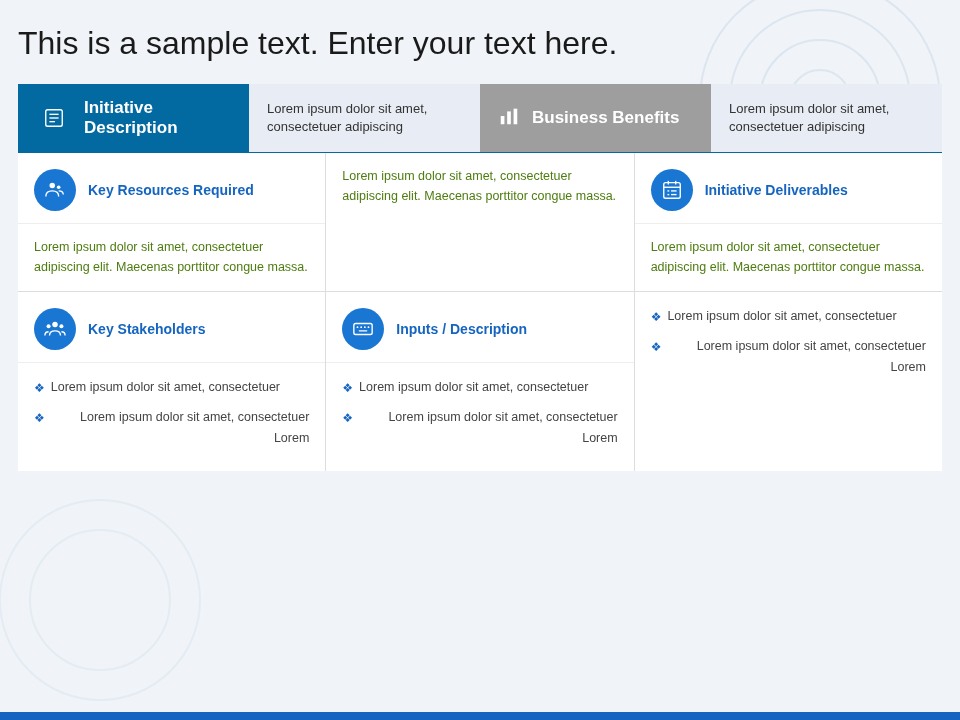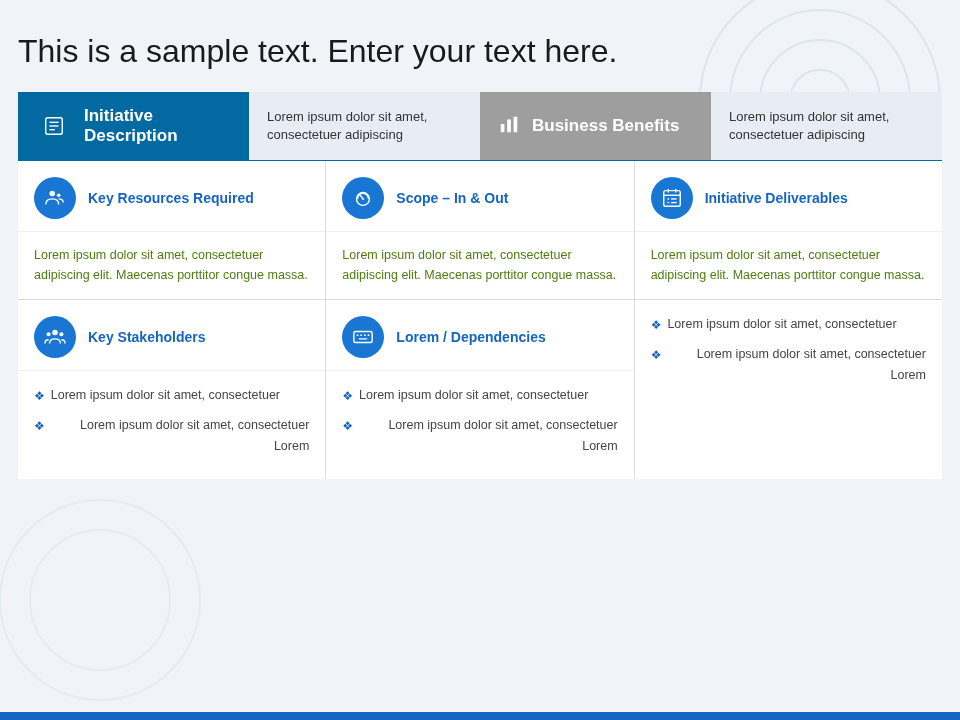--- a/index.html
+++ b/index.html
@@ -21,21 +21,21 @@
       z-index: 0;
       overflow: hidden;
     }
     .bg-watermark svg {
       width: 100%; height: 100%;
     }
 
     .content {
       position: relative;
       z-index: 1;
-      padding: 32px 18px 0 18px;
+      padding: 24px 18px 0 18px;
     }
 
     
     .page-title {
       font-size: 32px;
       font-weight: 400;
       color: #1a1a1a;
       margin-bottom: 22px;
       line-height: 1.2;
     }
@@ -291,32 +291,20 @@
             <path d="M2 19c0-4 3-6 7-6s7 2 7 6" fill="none" stroke="white" stroke-width="1.5"></path>
             <path d="M16 13c2.5 0 5 1.2 5 4" fill="none" stroke="white" stroke-width="1.5"></path>
           </svg>
         </div>
         <span class="card-title">Key Resources Required</span>
       </div>
       <div class="card-body">Lorem ipsum dolor sit amet, consectetuer adipiscing elit. Maecenas porttitor congue massa.</div>
     </div>
 
     <div class="card">
-      <div class="card-header">
-        <div class="card-icon-circle">
-
-          <svg width="22" height="22" viewBox="0 0 24 24" fill="none" xmlns="http://www.w3.org/2000/svg">
-            <circle cx="12" cy="13" r="7" stroke="white" stroke-width="1.5" fill="none"></circle>
-            <path d="M6 13 A6 6 0 0 1 18 13" stroke="white" stroke-width="1.5" fill="none"></path>
-            <line x1="12" y1="13" x2="9" y2="9" stroke="white" stroke-width="1.5" stroke-linecap="round"></line>
-            <circle cx="12" cy="13" r="1" fill="white"></circle>
-          </svg>
-        </div>
-        <span class="card-title">Scope – In &amp; Out</span>
-      </div>
       <div class="card-body">Lorem ipsum dolor sit amet, consectetuer adipiscing elit. Maecenas porttitor congue massa.</div>
     </div>
 
     <div class="card">
       <div class="card-header">
         <div class="card-icon-circle">
 
           <svg width="22" height="22" viewBox="0 0 24 24" fill="none" xmlns="http://www.w3.org/2000/svg">
             <rect x="3" y="4" width="18" height="17" rx="2" stroke="white" stroke-width="1.5"></rect>
             <line x1="3" y1="9" x2="21" y2="9" stroke="white" stroke-width="1.5"></line>
@@ -369,21 +357,21 @@
 
           <svg width="22" height="22" viewBox="0 0 24 24" fill="none" xmlns="http://www.w3.org/2000/svg">
             <rect x="2" y="6" width="20" height="12" rx="2" stroke="white" stroke-width="1.5"></rect>
             <line x1="6" y1="10" x2="6" y2="10" stroke="white" stroke-width="2" stroke-linecap="round"></line>
             <line x1="10" y1="10" x2="10" y2="10" stroke="white" stroke-width="2" stroke-linecap="round"></line>
             <line x1="14" y1="10" x2="14" y2="10" stroke="white" stroke-width="2" stroke-linecap="round"></line>
             <line x1="18" y1="10" x2="18" y2="10" stroke="white" stroke-width="2" stroke-linecap="round"></line>
             <line x1="8" y1="14" x2="16" y2="14" stroke="white" stroke-width="1.5" stroke-linecap="round"></line>
           </svg>
         </div>
-        <span class="card-bottom-title">Lorem / Dependencies</span>
+        <span class="card-bottom-title">Inputs / Description</span>
       </div>
       <div class="card-bottom-body">
         <div class="bullet-item">
           <span class="bullet-diamond">❖</span>
           <span>Lorem ipsum dolor sit amet, consectetuer</span>
         </div>
         <div class="bullet-item">
           <span class="bullet-diamond">❖</span>
           <span>Lorem ipsum dolor sit amet, consectetuer Lorem</span>
         </div>

